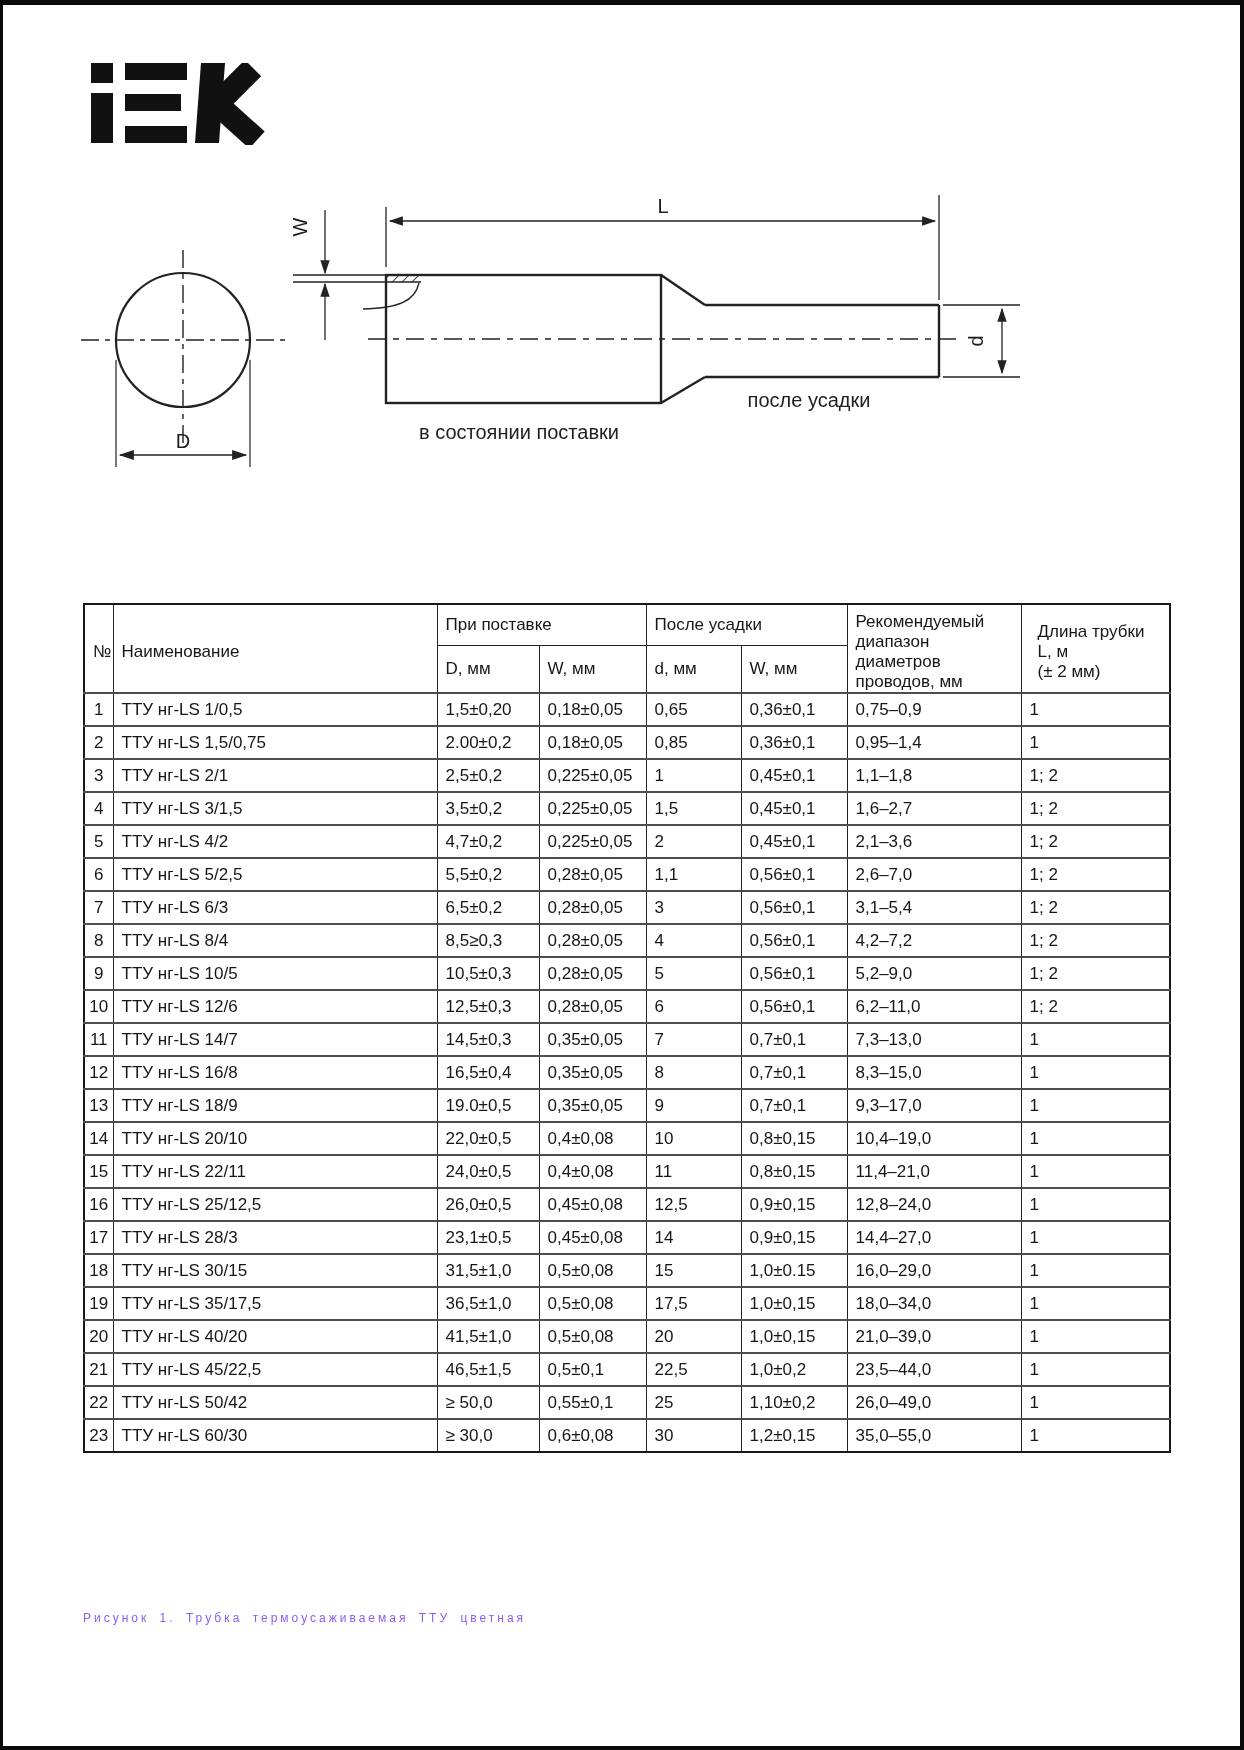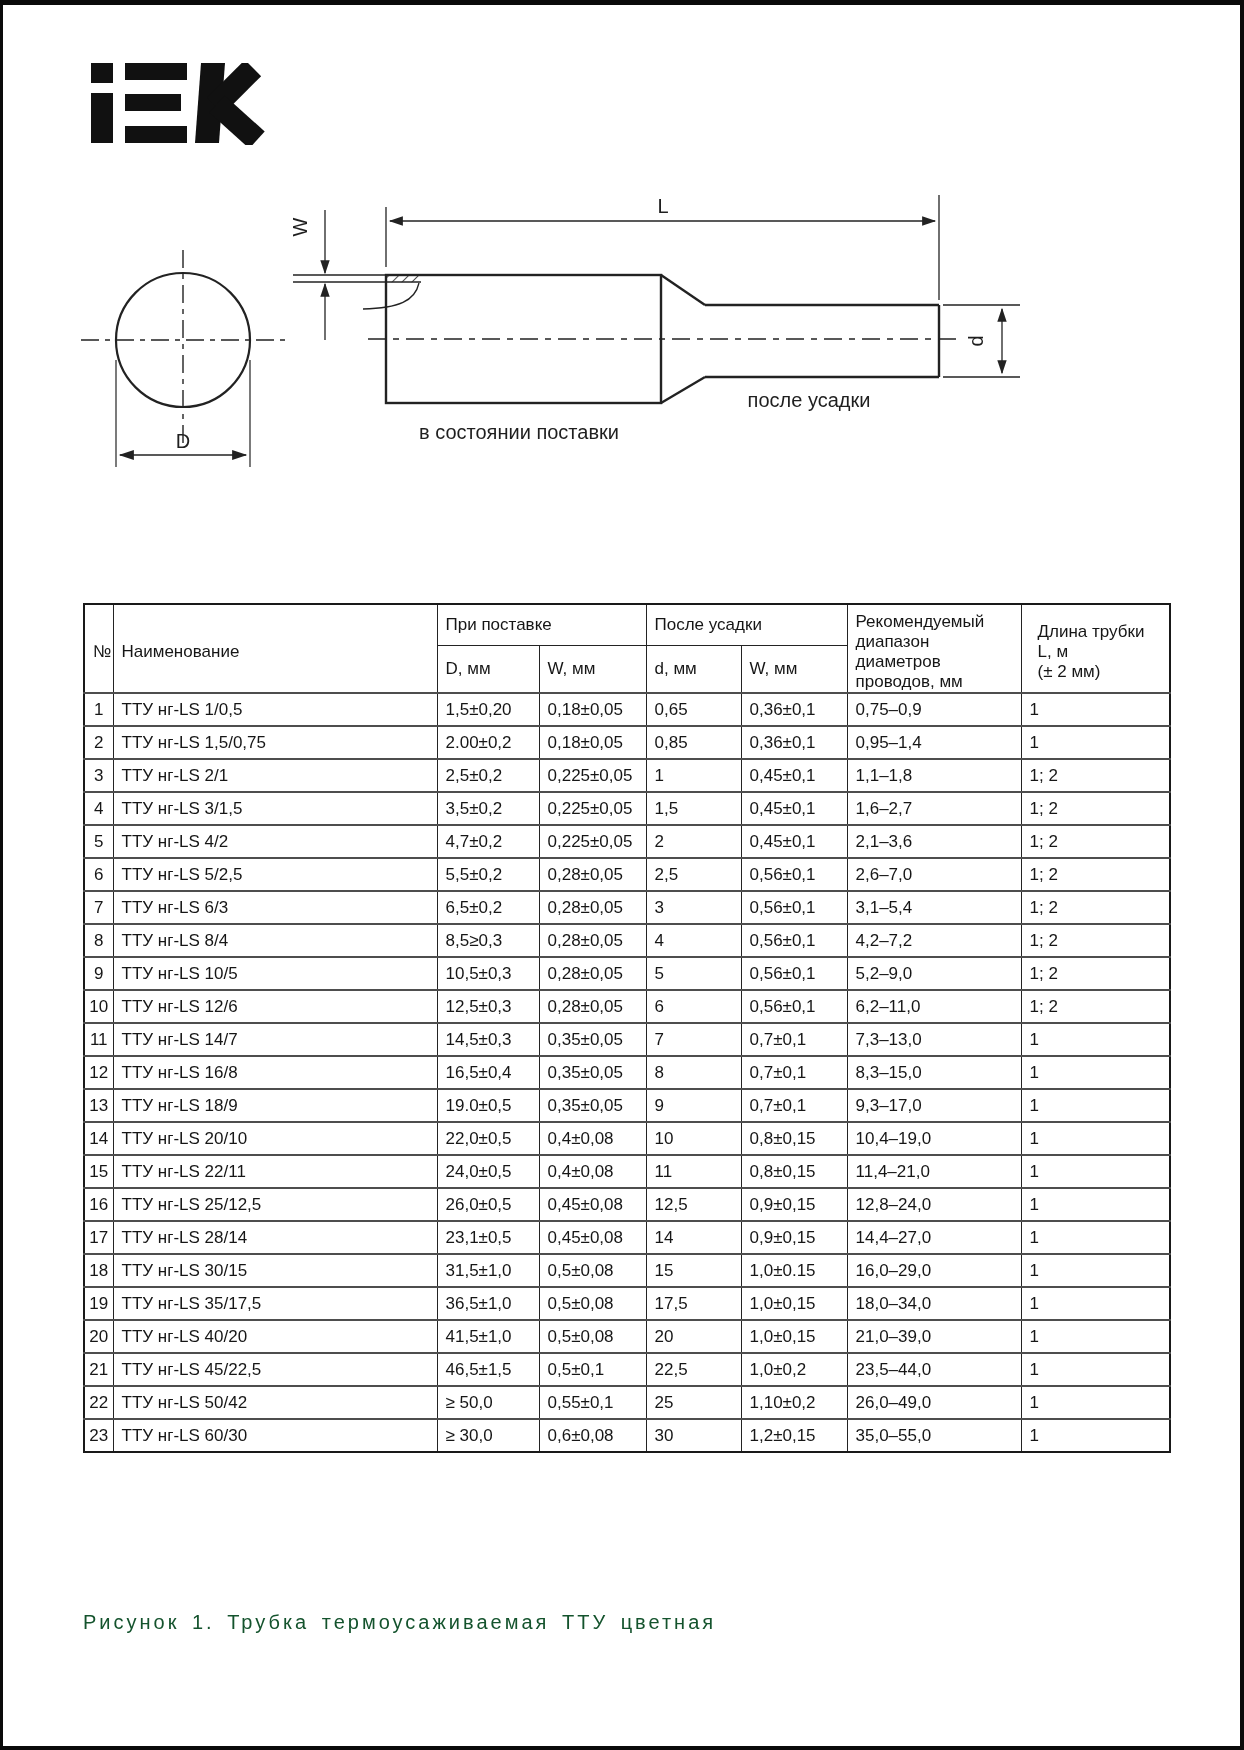--- a/index.html
+++ b/index.html
@@ -36,22 +36,22 @@
   .spec-table thead tr.h1 th { height: 39px; vertical-align: middle; margin-left: 12px; }
   .spec-table thead tr.h2 th { height: 45px; vertical-align: middle; }
   .spec-table thead th.th-span { vertical-align: top; padding-top: 7px; white-space: normal; line-height: 1.18; }
   .spec-table thead th.th-length { white-space: pre-line; padding-left: 16px; }
   .spec-table thead { border-bottom: 2.2px solid #191919; }
   .spec-table { border: 2.2px solid #191919; }
   .spec-table tbody td { height: 31px; border-top: 2px solid #4e4e4e; vertical-align: middle; }
   .spec-table td.c-num { text-align: center; padding: 0 2px; }
   .caption {
     position: absolute; left: 80px; top: 1606px;
-    font-size: 20px; letter-spacing: 3px; word-spacing: 4px;
-    color: #14532d;
+    font-size: 12px; letter-spacing: 3px; word-spacing: 4px;
+    color: #8b5cf6;
   }
 </style>
 </head>
 <body>
 
 <div class="page">
 
   <svg class="logo" width="190" height="82" viewBox="0 0 190 82" aria-label="IEK">
     <g fill="#111">
       <rect x="10" y="0" width="22" height="20"></rect>
@@ -203,21 +203,21 @@
           <td>2</td>
           <td>0,45±0,1</td>
           <td>2,1–3,6</td>
           <td>1; 2</td>
         </tr>
         <tr>
           <td class="c-num">6</td>
           <td>ТТУ нг-LS 5/2,5</td>
           <td>5,5±0,2</td>
           <td>0,28±0,05</td>
-          <td>2,5</td>
+          <td>1,1</td>
           <td>0,56±0,1</td>
           <td>2,6–7,0</td>
           <td>1; 2</td>
         </tr>
         <tr>
           <td class="c-num">7</td>
           <td>ТТУ нг-LS 6/3</td>
           <td>6,5±0,2</td>
           <td>0,28±0,05</td>
           <td>3</td>
@@ -310,21 +310,21 @@
           <td>ТТУ нг-LS 25/12,5</td>
           <td>26,0±0,5</td>
           <td>0,45±0,08</td>
           <td>12,5</td>
           <td>0,9±0,15</td>
           <td>12,8–24,0</td>
           <td>1</td>
         </tr>
         <tr>
           <td class="c-num">17</td>
-          <td>ТТУ нг-LS 28/14</td>
+          <td>ТТУ нг-LS 28/3</td>
           <td>23,1±0,5</td>
           <td>0,45±0,08</td>
           <td>14</td>
           <td>0,9±0,15</td>
           <td>14,4–27,0</td>
           <td>1</td>
         </tr>
         <tr>
           <td class="c-num">18</td>
           <td>ТТУ нг-LS 30/15</td>

